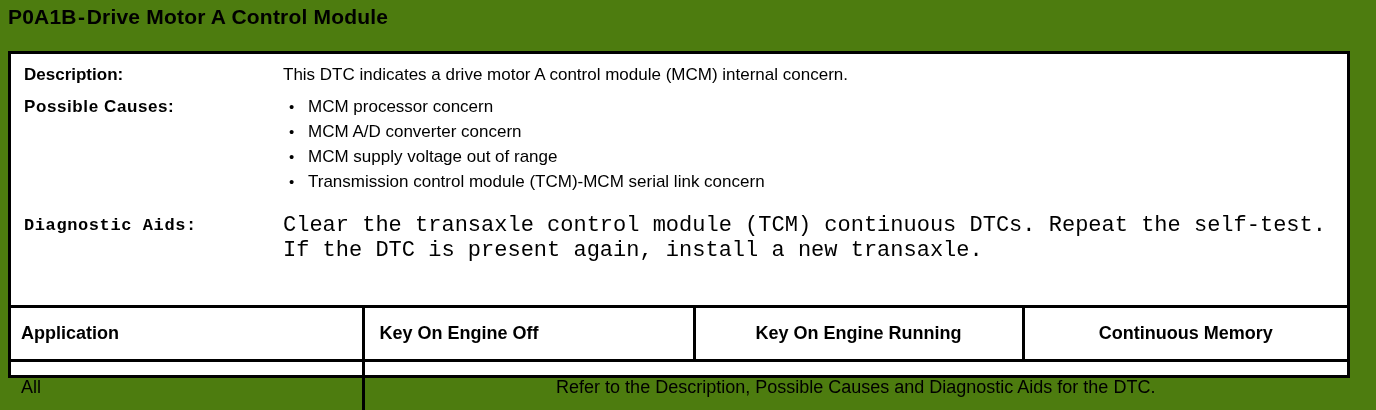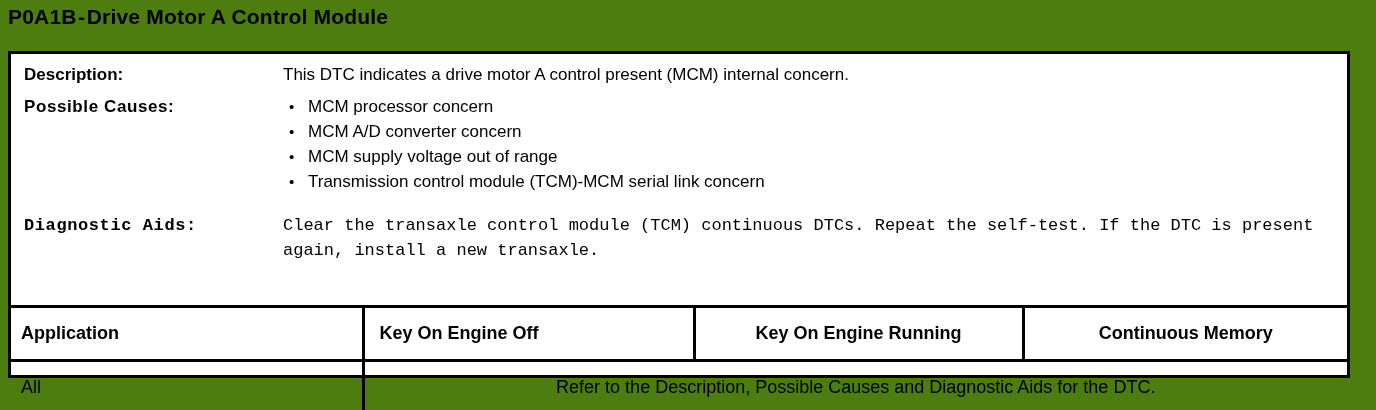--- a/index.html
+++ b/index.html
@@ -99,21 +99,21 @@
     white-space: nowrap;
   }
   ul.causes li .bullet {
     position: absolute;
     left: 6px;
     top: 0;
     line-height: 25px;
     font-size: 15px;
   }
   .aids-text {
-    font-size: 17px;
+    font-size: 22px;
     line-height: 25px;
   }
 
   
   .table-divider {
     position: absolute;
     left: 0;
     right: 0;
     top: 251px;
     height: 3px;
@@ -182,21 +182,21 @@
   <div class="dtc-title">
     <span class="code">P0A1B</span><span class="dash">-</span><span class="name">Drive Motor A Control Module</span>
   </div>
 
   <div class="frame">
 
     <div class="info">
 
       <div class="info-row row-desc">
         <div class="info-label">Description:</div>
-        <div class="info-body">This DTC indicates a drive motor A control present (MCM) internal concern.</div>
+        <div class="info-body">This DTC indicates a drive motor A control module (MCM) internal concern.</div>
       </div>
 
       <div class="info-row row-causes">
         <div class="info-label spaced">Possible Causes:</div>
         <div class="info-body">
           <ul class="causes">
             <li><span class="bullet">•</span><span>MCM processor concern</span></li>
             <li><span class="bullet">•</span><span>MCM A/D converter concern</span></li>
             <li><span class="bullet">•</span><span>MCM supply voltage out of range</span></li>
             <li><span class="bullet">•</span><span>Transmission control module (TCM)-MCM serial link concern</span></li>

